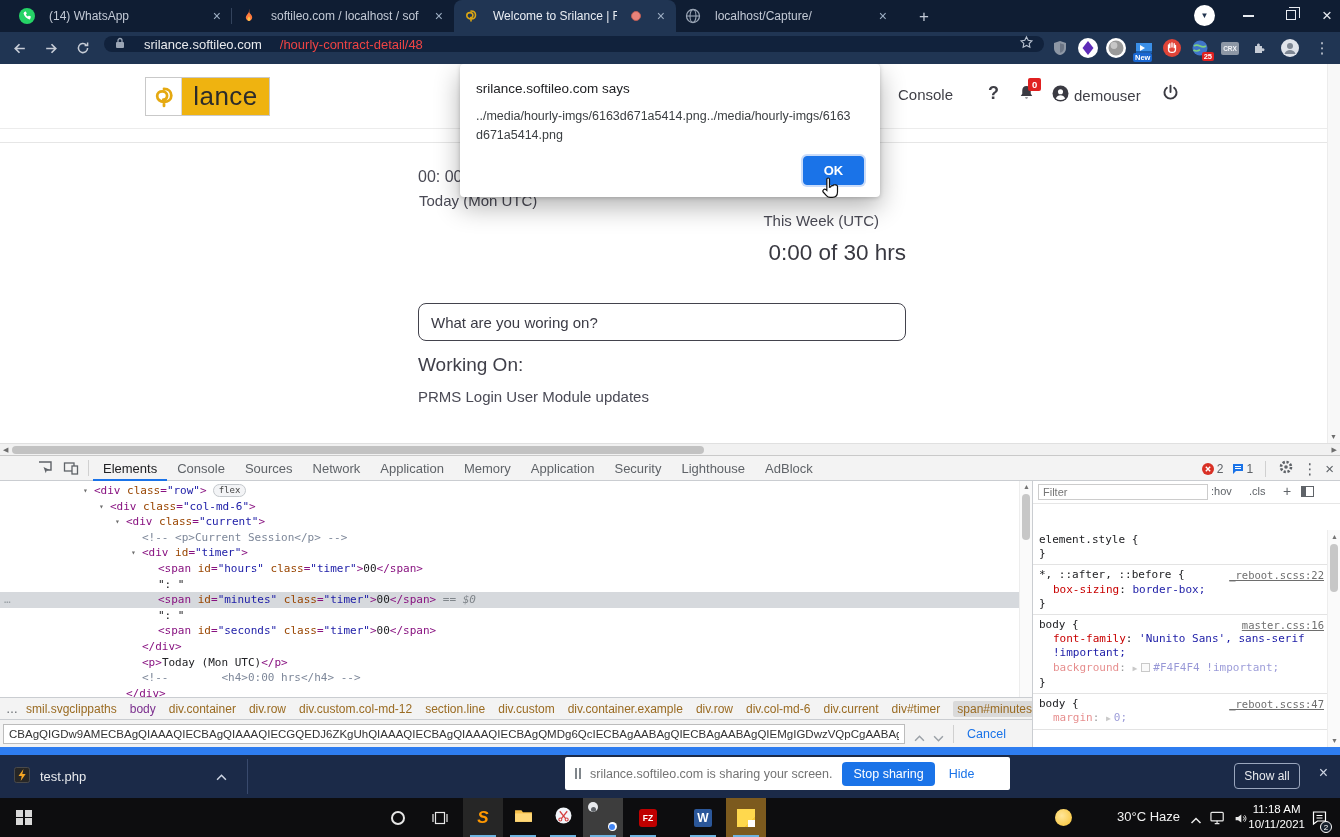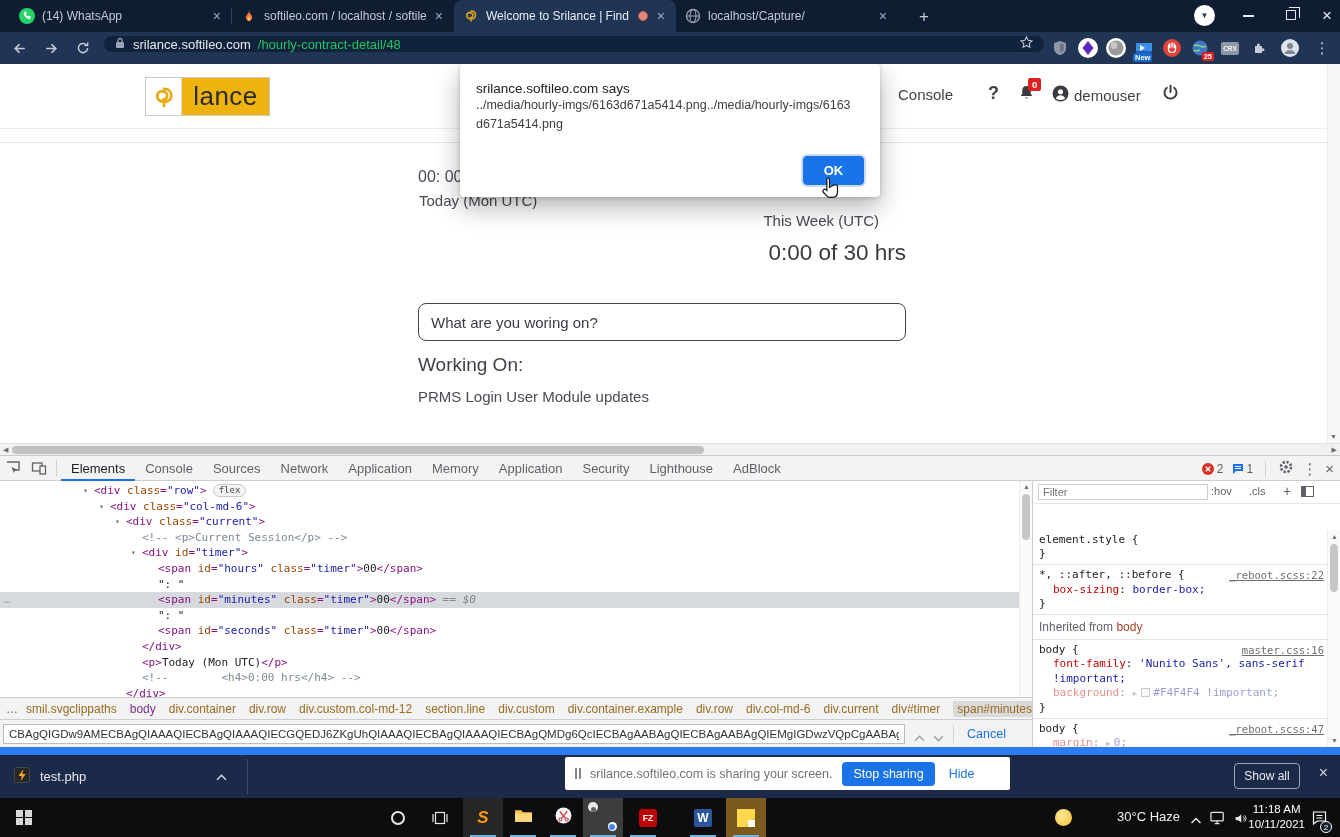--- a/index.html
+++ b/index.html
@@ -3,21 +3,21 @@
 <meta charset="utf-8">
 <style>
   html,body{margin:0;padding:0;background:#555;}
   *{box-sizing:border-box;}
   #screen{position:relative;width:1340px;height:837px;overflow:hidden;background:#fff;
     font-family:"Liberation Sans",sans-serif;-webkit-font-smoothing:antialiased;}
 
   
   .tabbar{position:absolute;left:0;top:0;width:1340px;height:32px;background:#0f1d33;}
   .tabs{position:absolute;left:10px;top:0;height:32px;display:flex;align-items:flex-end;}
-  .tab{width:222px;height:32px;display:flex;align-items:center;gap:7px;padding:0 9px;
+  .tab{width:222px;height:32px;display:flex;align-items:center;gap:14px;padding:0 9px;
     color:#c3cad6;font-size:12px;border-radius:8px 8px 0 0;position:relative;}
   .tab+.tab::before{content:"";position:absolute;left:-1px;top:8px;height:16px;width:1px;background:#33435c;}
   .tab.active{background:#203553;color:#e9edf3;}
   .tab.active::before,.tab.active+.tab::before{display:none;}
   .fav{width:16px;height:16px;flex:0 0 16px;display:inline-flex;}
   .fav svg{width:16px;height:16px;}
   .tab-title{flex:1;white-space:nowrap;overflow:hidden;}
   .rec-dot{width:10px;height:10px;border-radius:50%;background:#e8837a;border:1px solid #b95c55;flex:0 0 10px;}
   .tab-close{color:#9fb0c5;font-size:14px;line-height:14px;padding:0 2px;}
   .newtab{position:absolute;left:912px;top:5px;width:24px;height:24px;color:#c3cad6;font-size:17px;
@@ -26,23 +26,23 @@
     color:#22344f;font-size:8px;display:flex;align-items:center;justify-content:center;}
   .win-min{position:absolute;right:86px;top:15px;width:11px;height:2px;background:#e7ebf1;}
   .win-max{position:absolute;right:44px;top:10px;width:10px;height:10px;border:1px solid #e7ebf1;}
   .win-max::after{content:"";position:absolute;left:2px;top:-4px;width:10px;height:10px;border:1px solid #e7ebf1;border-left:none;border-bottom:none;}
   .win-x{position:absolute;right:8px;top:4px;color:#e7ebf1;font-size:17px;line-height:24px;}
 
   
   .toolbar{position:absolute;left:0;top:32px;width:1340px;height:32px;background:#203553;}
   .navbtn{position:absolute;top:5px;width:22px;height:22px;display:flex;align-items:center;justify-content:center;}
   .omnibox{position:absolute;left:104px;top:4px;width:940px;height:16px;border-radius:12px;background:#11223c;
-    display:flex;align-items:center;padding:0 10px;gap:7px;}
+    display:flex;align-items:center;padding:0 10px;gap:18px;}
   .omni-domain{color:#e8eaed;font-size:13px;}
-  .omni-path{color:#22c55e;font-size:13px;flex:1;white-space:nowrap;overflow:hidden;}
+  .omni-path{color:#ef4444;font-size:13px;flex:1;white-space:nowrap;overflow:hidden;}
   .ext{position:absolute;top:4px;width:24px;height:24px;display:flex;align-items:center;justify-content:center;}
   .ext-badge{position:absolute;font-size:7.5px;font-weight:bold;color:#fff;border-radius:2px;padding:1px 2px;line-height:1;}
   .ext-badge.blue{background:#1967d2;left:1px;bottom:-2px;}
   .ext-badge.red{background:#e02020;right:-2px;bottom:-1px;}
   .crx-box{background:#8d97a5;color:#f2f4f7;font-size:6.5px;font-weight:bold;border-radius:2px;padding:3px 2px;}
   .menu-dots{color:#c6ccd6;font-size:15px;letter-spacing:0;}
 
   
   .page{position:absolute;left:0;top:64px;width:1340px;height:379px;background:#fff;overflow:hidden;}
   .hdr-sep{position:absolute;left:0;top:64px;width:1340px;border-top:1px solid #ececec;}
@@ -64,36 +64,36 @@
     border-radius:8px;padding:12px 12px;font-size:15px;color:#3b3b45;font-family:"Liberation Sans",sans-serif;background:#fff;outline:none;}
   .working-label{position:absolute;left:418px;top:290px;font-size:19px;color:#3f3f49;}
   .working-value{position:absolute;left:418px;top:324px;font-size:15px;color:#4a4a55;}
   .pg-vscroll{position:absolute;right:0;top:0;width:13px;height:379px;background:#f8f8f8;border-left:1px solid #ececec;}
   .pg-vscroll .arr{position:absolute;bottom:3px;left:2px;color:#6d6d6d;font-size:7px;}
 
   
   .alert{position:absolute;left:460px;top:0;width:420px;min-height:133px;background:#fff;border-radius:4px;
     box-shadow:0 10px 26px rgba(0,0,0,.30),0 1px 4px rgba(0,0,0,.18);padding:17px 16px 12px 16px;z-index:50;}
   .alert-title{font-size:13.5px;color:#202124;}
-  .alert-msg{width:380px;font-size:12.5px;line-height:19px;color:#3c4043;word-break:break-all;}
+  .alert-msg{margin-top:11px;width:380px;font-size:12.5px;line-height:19px;color:#3c4043;word-break:break-all;}
   .alert-ok{position:absolute;right:16px;bottom:12px;width:61px;height:29px;background:#1a73e8;color:#fff;
     border:1px solid #1a73e8;border-radius:4px;font-size:13px;font-weight:bold;box-shadow:0 0 0 2px #cadcf9;
     font-family:"Liberation Sans",sans-serif;}
   .cursor-hand{position:absolute;left:822px;top:112px;z-index:60;}
 
   
   .hscroll{position:absolute;left:0;top:443px;width:1340px;height:12px;background:#f1f1f1;border-top:1px solid #e0e0e0;}
   .hscroll .thumb{position:absolute;left:12px;top:2px;width:692px;height:8px;background:#c2c2c2;border-radius:4px;}
   .hscroll .arrL{position:absolute;left:3px;top:2px;color:#6d6d6d;font-size:7px;}
   .hscroll .arrR{position:absolute;right:3px;top:2px;color:#6d6d6d;font-size:7px;}
 
   
   .devtools{position:absolute;left:0;top:455px;width:1340px;height:292px;background:#fff;}
   .dt-toolbar{position:absolute;left:0;top:0;width:1340px;height:26px;background:#f3f3f3;
-    border-top:1px solid #c9c9c9;border-bottom:1px solid #cacdd1;display:flex;align-items:center;}
+    border-top:1px solid #c9c9c9;border-bottom:1px solid #cacdd1;display:flex;align-items:center;padding-left:32px;}
   .dt-icobtn{width:26px;height:25px;display:flex;align-items:center;justify-content:center;}
   .dt-sep{width:1px;height:16px;background:#d0d0d0;margin:0 4px;}
   .dt-tabs{display:flex;height:25px;}
   .dt-tab{padding:0 10px;font-size:13px;color:#5f6368;line-height:25px;}
   .dt-tab.active{color:#202124;box-shadow:inset 0 -2px 0 #1a73e8;}
   .dt-right-cluster{position:absolute;right:6px;top:0;height:25px;display:flex;align-items:center;gap:8px;}
   .dt-count{display:flex;align-items:center;gap:3px;font-size:12px;color:#5f6368;}
 
   .dt-body{position:absolute;left:0;top:26px;width:1340px;height:266px;}
   .dt-left{position:absolute;left:0;top:0;width:1032px;height:266px;}
@@ -555,21 +555,20 @@
         <div class="st-body">
             <div class="st-rule">
               <div class="st-selline"><span class="st-sel">element.style {</span></div>
               <div class="st-close">}</div>
             </div>
             <div class="st-rule">
               <div class="st-selline"><span class="st-link">_reboot.scss:22</span><span class="st-sel">*, ::after, ::before {</span></div>
               <div class="st-prop"><span class="pn">box-sizing</span>: <span class="pv">border-box;</span></div>
               <div class="st-close">}</div>
             </div>
-            <div class="st-inh">Inherited from <span class="st-ref">body</span></div>
             <div class="st-rule">
               <div class="st-selline"><span class="st-link">master.css:16</span><span class="st-sel">body {</span></div>
               <div class="st-prop"><span class="pn">font-family</span>: <span class="pv">'Nunito Sans', sans-serif !important;</span></div>
               <div class="st-prop faded"><span class="pn">background</span>: <span class="parrow">▶</span><span class="swatch" style="background: rgb(244, 244, 244);"></span><span class="pv">#F4F4F4 !important;</span></div>
               <div class="st-close">}</div>
             </div>
             <div class="st-rule">
               <div class="st-selline"><span class="st-link">_reboot.scss:47</span><span class="st-sel">body {</span></div>
               <div class="st-prop faded"><span class="pn">margin</span>: <span class="parrow">▶</span><span class="pv">0;</span></div>
             </div>

